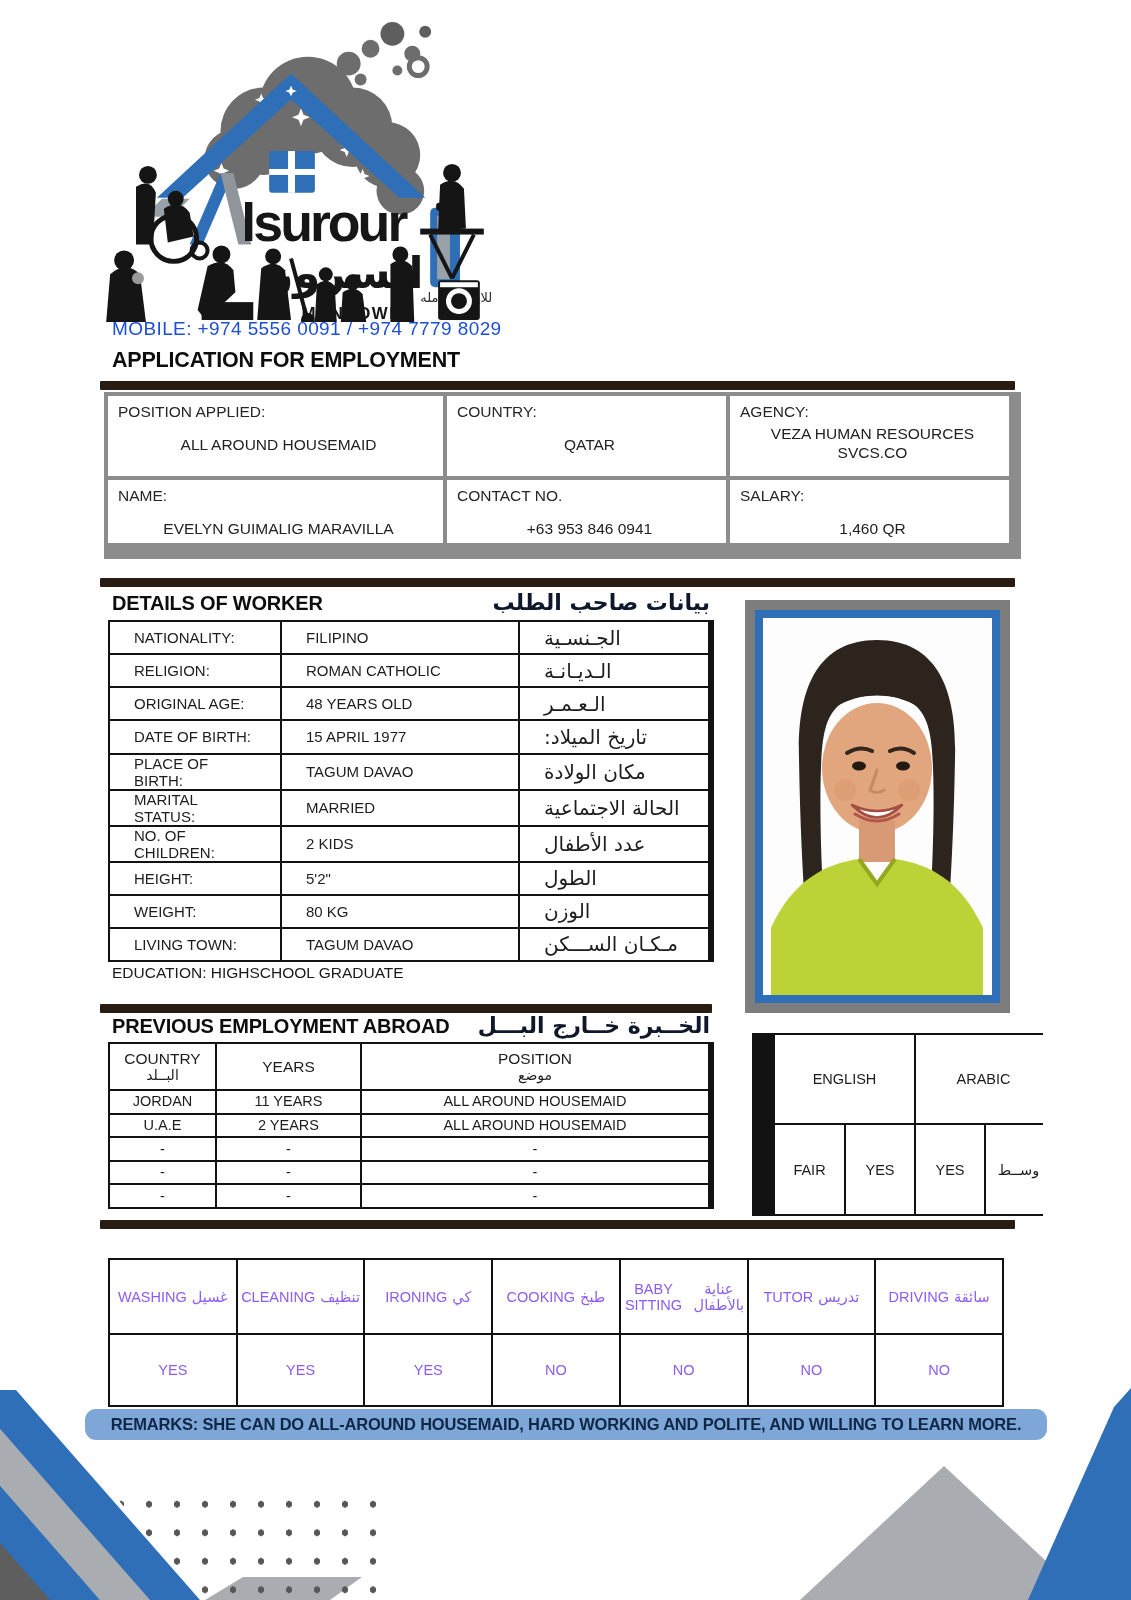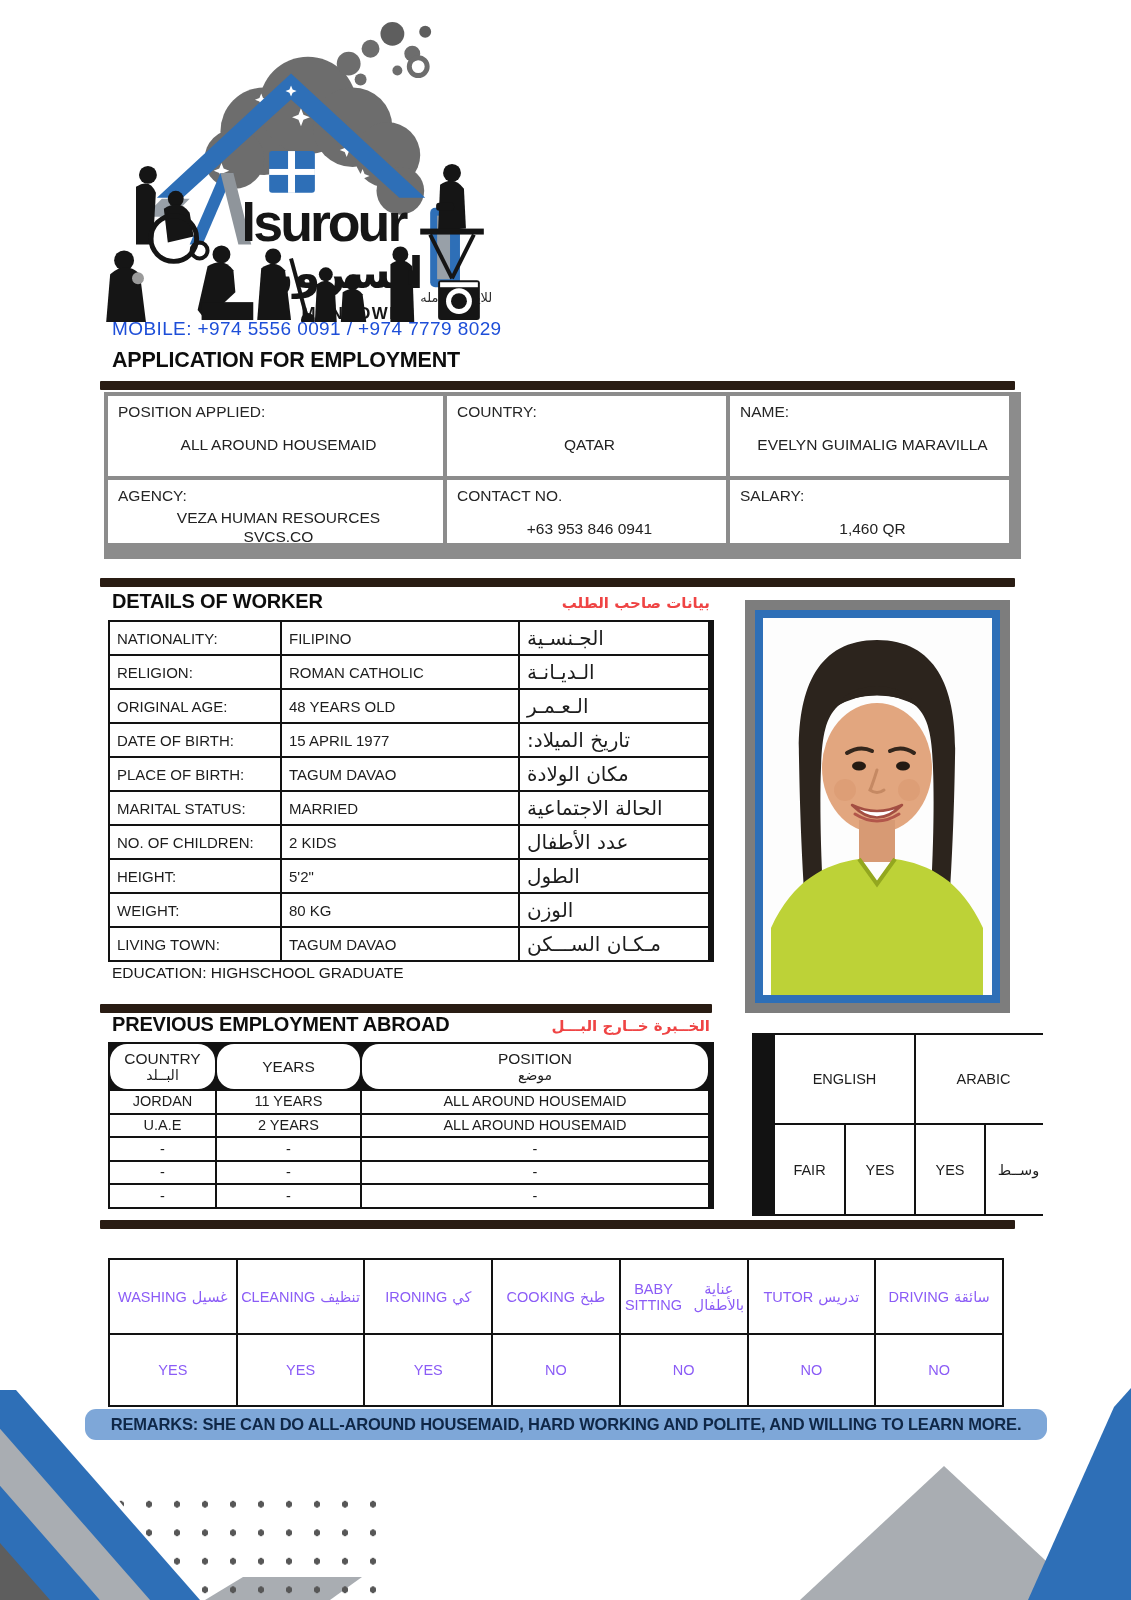--- a/index.html
+++ b/index.html
@@ -26,36 +26,36 @@
             display:grid;grid-template-columns:335px 279px 279px;grid-template-rows:80px 63px;
             gap:4px;border:4px solid #8c8c8c;background:#8c8c8c;}
   .tcell{background:#fff;padding:7px 4px 4px 10px;}
   .tcell .lbl{display:block;font-size:15.5px;color:#262626;}
   .tcell .val{display:block;text-align:center;font-size:15.5px;margin-top:15px;color:#222;}
   .tcell .val.tight{margin-top:4px;}
   .tcell .val.tight2{margin-top:1px;}
   
   .sec-title-row{position:absolute;display:flex;justify-content:space-between;align-items:baseline;}
   .sec-title{font-size:20px;font-weight:bold;color:#0d0d0d;letter-spacing:-.2px;}
-  .sec-title-ar{font-family:"DejaVu Sans",sans-serif;font-size:15px;font-weight:bold;color:#ef4444;direction:rtl;}
+  .sec-title-ar{font-family:"DejaVu Sans",sans-serif;font-size:22px;font-weight:bold;color:#0f172a;direction:rtl;}
   
   .dettable{position:absolute;left:108px;top:620px;width:602px;height:338px;
             display:grid;grid-template-columns:170px 236px 188px;grid-template-rows:repeat(10,1fr);
             gap:2px;border:2px solid #121212;background:#121212;}
-  .dcell{background:#fff;display:flex;align-items:center;font-size:15px;color:#1d1d1d;padding:0 7px;}
+  .dcell{background:#fff;display:flex;align-items:center;font-size:15px;color:#1d1d1d;padding:0 24px;}
   .dcell.ar{justify-content:flex-end;font-family:"DejaVu Sans",sans-serif;direction:rtl;font-size:20px;}
   .education{position:absolute;left:112px;top:964px;font-size:15.5px;color:#1a1a1a;}
   
   .prevtable{position:absolute;left:108px;top:1042px;width:602px;height:163px;
              display:grid;grid-template-columns:105px 143px 346px;grid-template-rows:45px repeat(5,1fr);
              gap:2px;border:2px solid #121212;background:#121212;}
   .pcell{background:#fff;display:flex;flex-direction:column;align-items:center;justify-content:center;
          font-size:14.5px;color:#1d1d1d;text-align:center;line-height:1.15;}
   .pcell .ar{font-family:"DejaVu Sans",sans-serif;direction:rtl;font-size:14px;}
-  .pcell.hdr{font-size:15.5px;border-radius:17px;}
+  .pcell.hdr{font-size:15.5px;}
   
   .langtable{position:absolute;left:752px;top:1033px;width:266px;height:179px;
              display:grid;grid-template-columns:33.5px 33.5px 32.5px 33.5px 32.5px 33.5px 31.5px 31.5px;
              grid-template-rows:88px 1fr;gap:2px;border:2px solid #121212;background:#121212;padding-left:21px;}
   .lcell{background:#fff;display:flex;align-items:center;justify-content:center;font-size:14.5px;color:#1d1d1d;}
   .lcell.ar{font-family:"DejaVu Sans",sans-serif;direction:rtl;}
   .span4{grid-column:span 4;}
   .span2{grid-column:span 2;}
   
   .skilltable{position:absolute;left:108px;top:1258px;width:892px;height:145px;
@@ -187,27 +187,27 @@
   <div class="toptable">
     <div class="tcell">
       <span class="lbl">POSITION APPLIED:</span>
       <span class="val">ALL AROUND HOUSEMAID</span>
     </div>
     <div class="tcell">
       <span class="lbl">COUNTRY:</span>
       <span class="val">QATAR</span>
     </div>
     <div class="tcell">
-      <span class="lbl">NAME:</span>
-      <span class="val">EVELYN GUIMALIG MARAVILLA</span>
-    </div>
-    <div class="tcell">
       <span class="lbl">AGENCY:</span>
       <span class="val tight">VEZA HUMAN RESOURCES</span>
       <span class="val tight2">SVCS.CO</span>
+    </div>
+    <div class="tcell">
+      <span class="lbl">NAME:</span>
+      <span class="val">EVELYN GUIMALIG MARAVILLA</span>
     </div>
     <div class="tcell">
       <span class="lbl">CONTACT NO.</span>
       <span class="val">+63 953 846 0941</span>
     </div>
     <div class="tcell">
       <span class="lbl">SALARY:</span>
       <span class="val">1,460 QR</span>
     </div>
   </div>

